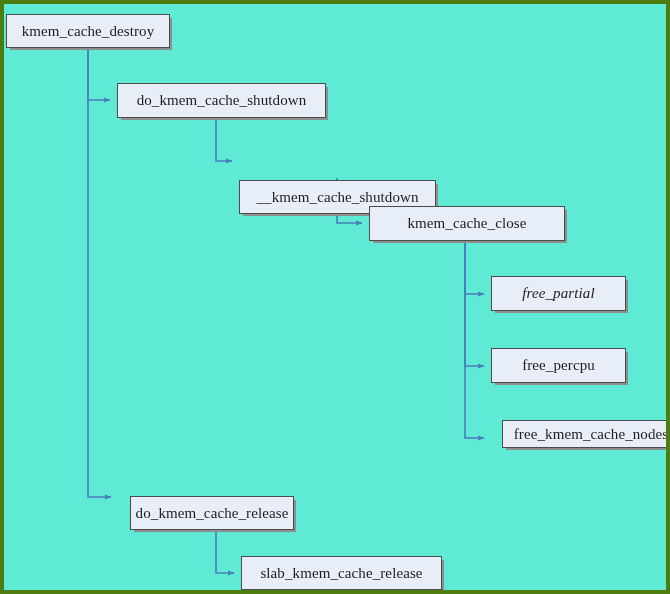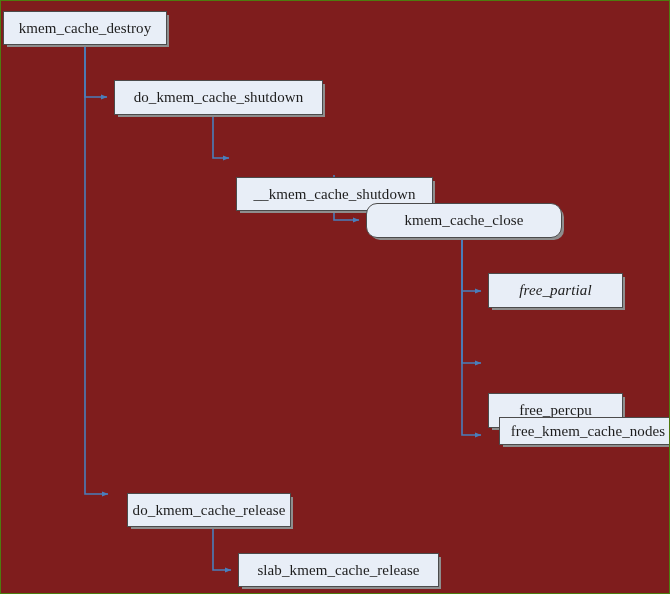--- a/index.html
+++ b/index.html
@@ -5,23 +5,23 @@
 <style>
   html, body {
     margin: 0;
     padding: 0;
     background: #ffffff;
   }
   #page {
     position: relative;
     width: 670px;
     height: 594px;
-    background: #7f1d1d;
+    background: #5eead4;
     box-sizing: border-box;
-    border: 1px solid #4d7c0f;
+    border: 4px solid #4d7c0f;
     overflow: hidden;
     font-family: "Liberation Serif", "DejaVu Serif", serif;
   }
   #edge-layer {
     position: absolute;
     left: 0;
     top: 0;
     width: 670px;
     height: 594px;
     pointer-events: none;
@@ -72,27 +72,27 @@
   <div id="nodes">
       <div class="node" style="left: 2px; top: 10px; width: 164px; height: 34px;">
         <span class="node-label">kmem_cache_destroy</span>
       </div>
       <div class="node" style="left: 113px; top: 79px; width: 209px; height: 35px;">
         <span class="node-label">do_kmem_cache_shutdown</span>
       </div>
       <div class="node" style="left: 235px; top: 140px; width: 197px; height: 34px; margin-top: 36px;">
         <span class="node-label">__kmem_cache_shutdown</span>
       </div>
-      <div class="node" style="left: 365px; top: 202px; width: 196px; height: 35px; border-radius: 11px;">
+      <div class="node" style="left: 365px; top: 202px; width: 196px; height: 35px;">
         <span class="node-label">kmem_cache_close</span>
       </div>
       <div class="node" style="left: 487px; top: 272px; width: 135px; height: 35px; font-style: italic;">
         <span class="node-label">free_partial</span>
       </div>
-      <div class="node" style="left: 487px; top: 344px; width: 135px; height: 35px; margin-top: 48px;">
+      <div class="node" style="left: 487px; top: 344px; width: 135px; height: 35px;">
         <span class="node-label">free_percpu</span>
       </div>
       <div class="node" style="left: 498px; top: 416px; width: 178px; height: 28px; text-align: right;">
         <span class="node-label">free_kmem_cache_nodes</span>
       </div>
       <div class="node" style="left: 126px; top: 476px; width: 164px; height: 34px; margin-top: 16px;">
         <span class="node-label">do_kmem_cache_release</span>
       </div>
       <div class="node" style="left: 237px; top: 552px; width: 201px; height: 34px;">
         <span class="node-label">slab_kmem_cache_release</span>

